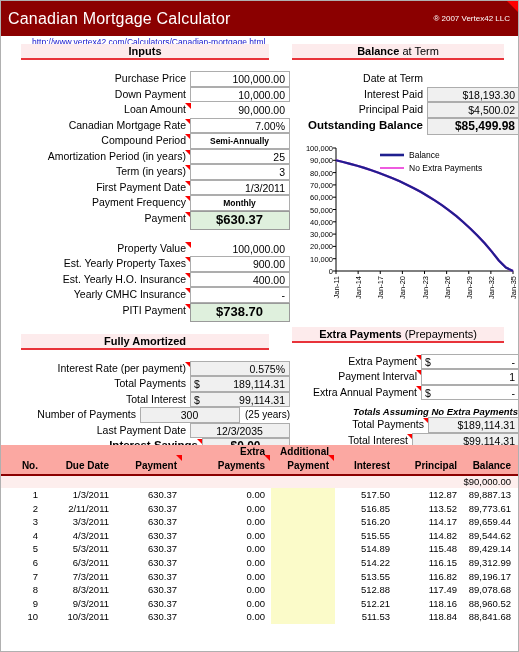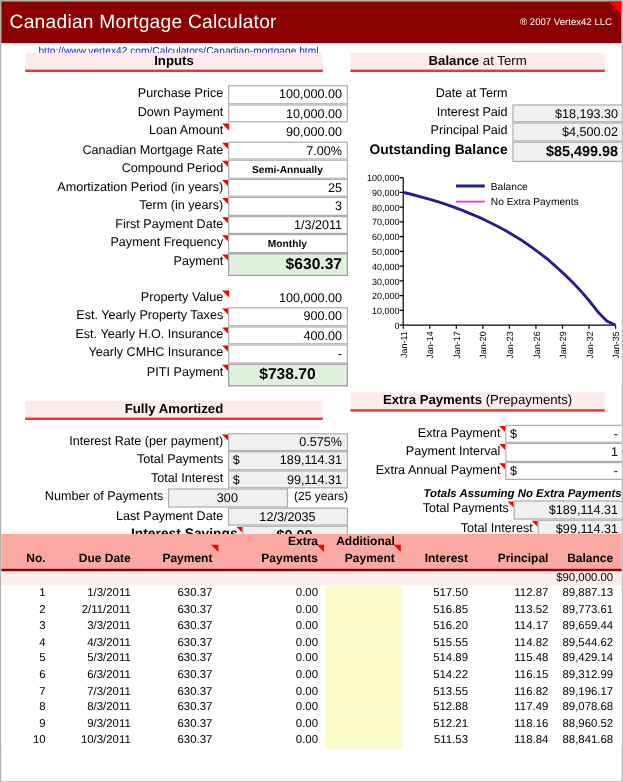--- a/index.html
+++ b/index.html
@@ -141,21 +141,21 @@
           <div class="row" style="">
             <div class="lbl">First Payment Date<span class="markwrap"><span class="redtick"></span></span></div>
             <div class="cell inp" style="width:100px;">1/3/2011</div>
           </div>
           <div class="row" style="">
             <div class="lbl">Payment Frequency<span class="markwrap"><span class="redtick"></span></span></div>
             <div class="cell inp small ctr" style="width:100px;">Monthly</div>
           </div>
           <div class="row" style="height:19px;">
             <div class="lbl">Payment<span class="markwrap"><span class="redtick"></span></span></div>
-            <div class="cell green" style="width:100px;text-align:right;">$630.37</div>
+            <div class="cell green" style="width:100px;">$630.37</div>
           </div>
         </div>
     </div>
 
     <div class="blk" style="margin-top:11px;">
       <div id="property-rows">
           <div class="row" style="">
             <div class="lbl">Property Value<span class="markwrap"><span class="redtick"></span></span></div>
             <div class="cell plain" style="width:100px;">100,000.00</div>
           </div>
@@ -316,21 +316,21 @@
           </div>
         </div>
       <div style="text-align:right;padding-right:2px;font-size:9.5px;font-style:italic;font-weight:bold;margin-top:6px;">Totals Assuming No Extra Payments</div>
       <div id="ep-totals">
           <div class="row">
             <div class="lbl">Total Payments<span class="markwrap"><span class="redtick"></span></span></div>
             <div class="cell calc" style="width:92px;">$189,114.31</div>
           </div>
           <div class="row">
             <div class="lbl">Total Interest<span class="markwrap"><span class="redtick"></span></span></div>
-            <div class="cell calc" style="width:72px;text-align:right;">$99,114.31</div>
+            <div class="cell calc" style="width:108px;text-align:right;">$99,114.31</div>
           </div>
         </div>
     </div>
   </div>
 
   <div class="tablewrap">
     <div class="thead">
       <div class="l1" id="thead-l1">
           <div class="th c-no" style="text-align:right;"></div>
           <div class="th c-date" style="text-align:right;"></div>

